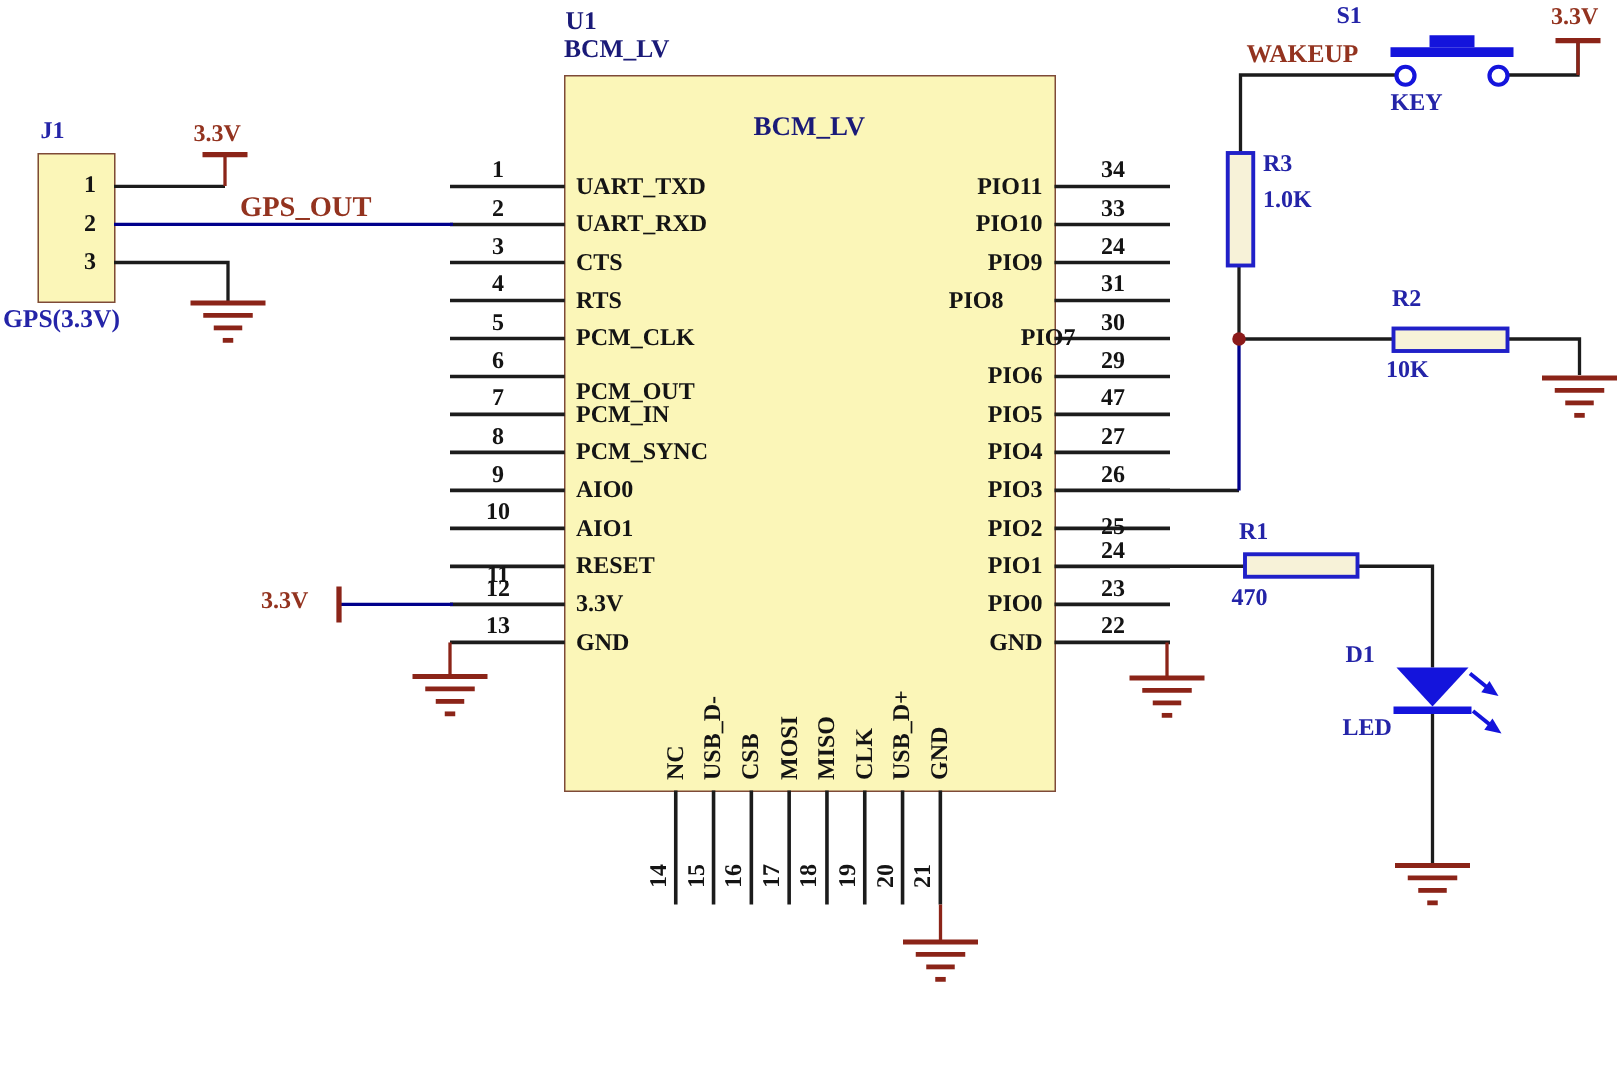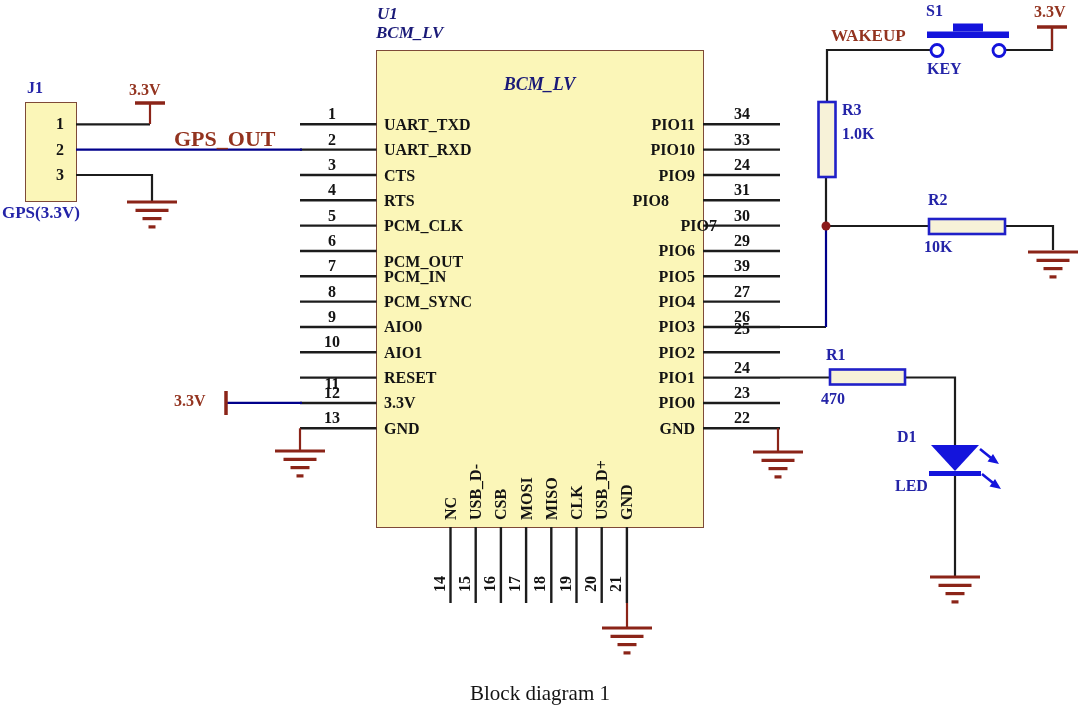--- a/index.html
+++ b/index.html
@@ -18,21 +18,21 @@
   .sym-red{stroke:var(--symbol-red);fill:none;}
   .pin-line{stroke:var(--wire-black);stroke-width:2.4;}
   .res-rect{fill:var(--resistor-fill);stroke:var(--resistor-stroke);stroke-width:2.6;}
   .chip-box{position:absolute;left:376px;top:50px;width:328px;height:478px;box-sizing:border-box;
             background:var(--chip-fill);border:1.6px solid var(--chip-border);}
   .j1-box{position:absolute;left:25px;top:102px;width:52px;height:100px;box-sizing:border-box;
           background:var(--chip-fill);border:1.6px solid var(--chip-border);}
   .lbl{position:absolute;font-size:16px;font-weight:700;white-space:nowrap;line-height:20px;}
   .lbl-blue{color:var(--label-blue);}
   .lbl-red{color:var(--label-red);}
-  .lbl-navy{color:var(--title-navy);font-style:italic;}
+  .lbl-navy{color:var(--title-navy);}
   .lbl-black{color:var(--text-black);}
   .chip-title{left:376px;width:327px;top:74px;text-align:center;font-size:18px;}
   .pin-name{position:absolute;font-size:16px;font-weight:700;color:var(--text-black);
             white-space:nowrap;line-height:21px;}
   .pin-name-r{text-align:right;width:120px;}
   .pin-num{position:absolute;font-size:16px;font-weight:700;color:var(--text-black);
            line-height:20px;text-align:center;}
   .vert{transform:rotate(-90deg);transform-origin:0 100%;height:19px;line-height:19px;}
   .caption{left:0;width:1080px;top:683px;text-align:center;font-weight:400;font-size:21px;}
 </style>
@@ -170,37 +170,36 @@
   <div class="lbl lbl-navy" style="left:376px;top:23px;font-size:17px">BCM_LV</div>
   <div class="lbl lbl-navy chip-title">BCM_LV</div>
 
   <div class="lbl lbl-blue" style="left:27px;top:78px">J1</div>
   <div class="lbl lbl-blue" style="left:2px;top:203px;font-size:17px">GPS(3.3V)</div>
 
   <div class="lbl lbl-red" style="left:129px;top:80px">3.3V</div>
   <div class="lbl lbl-red" style="left:174px;top:391px">3.3V</div>
   <div class="lbl lbl-red" style="left:1034px;top:2px">3.3V</div>
 
-  <div class="lbl lbl-red" style="left:174px;top:129px;font-size:22px">GPS_OUT</div>
+  <div class="lbl lbl-red" style="left:160px;top:129px;font-size:19px">GPS_OUT</div>
   <div class="lbl lbl-red" style="left:831px;top:26px;font-size:17px">WAKEUP</div>
 
-  <div class="lbl lbl-blue" style="left:926px;top:1px">S1</div>
+  <div class="lbl lbl-blue" style="left:891px;top:1px">S1</div>
   <div class="lbl lbl-blue" style="left:927px;top:59px">KEY</div>
 
   <div class="lbl lbl-blue" style="left:842px;top:100px">R3</div>
   <div class="lbl lbl-blue" style="left:842px;top:124px">1.0K</div>
   <div class="lbl lbl-blue" style="left:928px;top:190px">R2</div>
   <div class="lbl lbl-blue" style="left:924px;top:237px">10K</div>
   <div class="lbl lbl-blue" style="left:826px;top:345px">R1</div>
   <div class="lbl lbl-blue" style="left:821px;top:389px">470</div>
 
   <div class="lbl lbl-blue" style="left:897px;top:427px">D1</div>
   <div class="lbl lbl-blue" style="left:895px;top:476px">LED</div>
 
-  <div class="lbl lbl-black caption">Block diagram 1</div>
 
   <div id="gen-labels">
       <div class="pin-num" style="left:298px;width:68px;top:104.3px">1</div>
       <div class="pin-name" style="left:384px;top:113.8px">UART_TXD</div>
       <div class="pin-num" style="left:298px;width:68px;top:129.6px">2</div>
       <div class="pin-name" style="left:384px;top:139.1px">UART_RXD</div>
       <div class="pin-num" style="left:298px;width:68px;top:155.0px">3</div>
       <div class="pin-name" style="left:384px;top:164.5px">CTS</div>
       <div class="pin-num" style="left:298px;width:68px;top:180.3px">4</div>
       <div class="pin-name" style="left:384px;top:189.8px">RTS</div>
@@ -227,27 +226,27 @@
       <div class="pin-num" style="left:707px;width:70px;top:129.6px">33</div>
       <div class="pin-name pin-name-r" style="left:575px;top:139.1px">PIO10</div>
       <div class="pin-num" style="left:707px;width:70px;top:155.0px">24</div>
       <div class="pin-name pin-name-r" style="left:575px;top:164.5px">PIO9</div>
       <div class="pin-num" style="left:707px;width:70px;top:180.3px">31</div>
       <div class="pin-name pin-name-r" style="left:549px;top:189.8px">PIO8</div>
       <div class="pin-num" style="left:707px;width:70px;top:205.6px">30</div>
       <div class="pin-name pin-name-r" style="left:597px;top:215.1px">PIO7</div>
       <div class="pin-num" style="left:707px;width:70px;top:230.9px">29</div>
       <div class="pin-name pin-name-r" style="left:575px;top:240.4px">PIO6</div>
-      <div class="pin-num" style="left:707px;width:70px;top:256.3px">39</div>
+      <div class="pin-num" style="left:707px;width:70px;top:256.3px">47</div>
       <div class="pin-name pin-name-r" style="left:575px;top:265.8px">PIO5</div>
       <div class="pin-num" style="left:707px;width:70px;top:281.6px">27</div>
       <div class="pin-name pin-name-r" style="left:575px;top:291.1px">PIO4</div>
       <div class="pin-num" style="left:707px;width:70px;top:306.9px">26</div>
       <div class="pin-name pin-name-r" style="left:575px;top:316.4px">PIO3</div>
-      <div class="pin-num" style="left:707px;width:70px;top:319px">25</div>
+      <div class="pin-num" style="left:707px;width:70px;top:342px">25</div>
       <div class="pin-name pin-name-r" style="left:575px;top:341.8px">PIO2</div>
       <div class="pin-num" style="left:707px;width:70px;top:357.6px">24</div>
       <div class="pin-name pin-name-r" style="left:575px;top:367.1px">PIO1</div>
       <div class="pin-num" style="left:707px;width:70px;top:382.9px">23</div>
       <div class="pin-name pin-name-r" style="left:575px;top:392.4px">PIO0</div>
       <div class="pin-num" style="left:707px;width:70px;top:408.3px">22</div>
       <div class="pin-name pin-name-r" style="left:575px;top:417.8px">GND</div>
       <div class="pin-name vert" style="left:460.0px;top:501px">NC</div>
       <div class="pin-num vert" style="left:448.5px;top:573px;text-align:left">14</div>
       <div class="pin-name vert" style="left:485.2px;top:501px">USB_D-</div>

